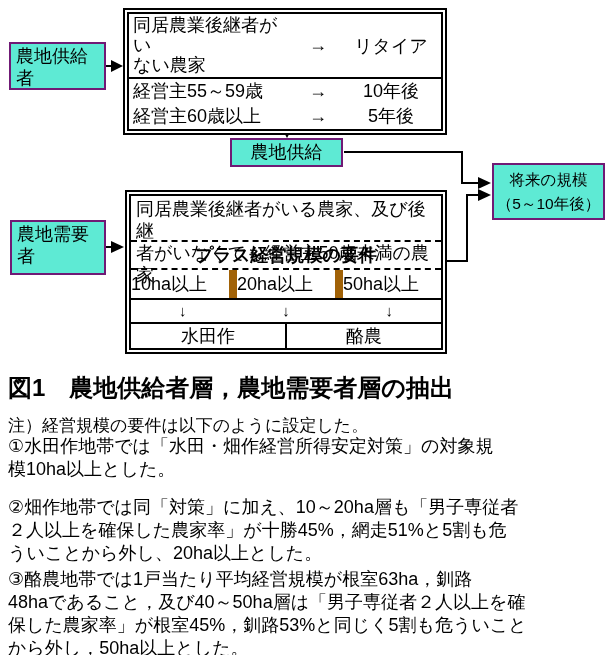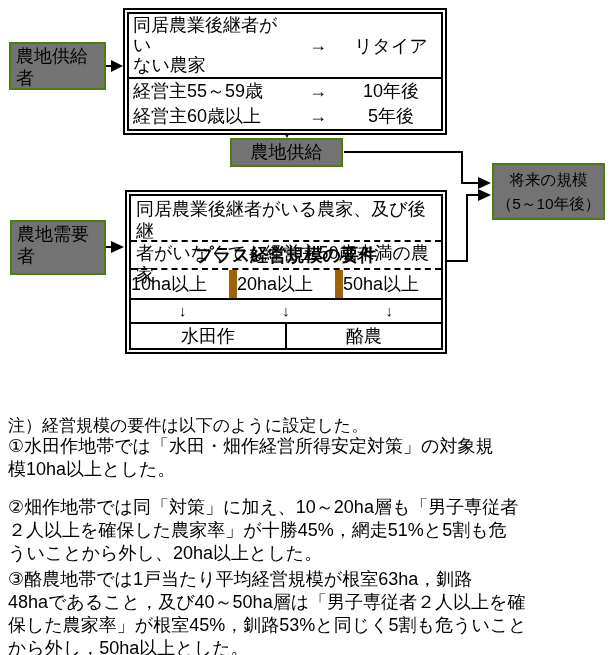--- a/index.html
+++ b/index.html
@@ -5,21 +5,21 @@
   html,body{margin:0;padding:0;background:#fff;}
   .stage{
     position:relative;width:611px;height:655px;background:#ffffff;
     font-family:"Liberation Sans","DejaVu Sans",sans-serif;color:#000;
     overflow:hidden;
   }
   .abs{position:absolute;box-sizing:border-box;}
   .prewrap{white-space:pre-line;}
 
   
-  .solidbox{border:2px solid #4d7c0f;background:#737373;}
+  .solidbox{border:2px solid #701a75;background:#5eead4;}
 
   
   .dblbox{border:6px double #000;background:#fff;}
 
   
   .rolebox{font-size:18px;line-height:22px;padding:1px 5px;}
 
   
   .srow{display:flex;align-items:center;font-size:18px;}
   .srow .cond{flex:1;padding:1px 2px 2px 4px;line-height:20px;}
@@ -120,20 +120,21 @@
       <span class="acell">↓</span>
       <span class="acell">↓</span>
       <span class="acell">↓</span>
     </div>
     <div class="dtypes">
       <span class="tcell">水田作</span>
       <span class="tcell">酪農</span>
     </div>
   </div>
 
+  <div class="abs caption" style="left:8px;top:372px;width:600px;">図1　農地供給者層，農地需要者層の抽出</div>
 
   <div class="abs note-intro" style="left:8px;top:415px;width:600px;">注）経営規模の要件は以下のように設定した。</div>
   <div class="abs note-item prewrap" style="left:8px;top:435px;">①水田作地帯では「水田・畑作経営所得安定対策」の対象規
 模10ha以上とした。</div>
   <div class="abs note-item prewrap" style="left:8px;top:496px;">②畑作地帯では同「対策」に加え、10～20ha層も「男子専従者
 ２人以上を確保した農家率」が十勝45%，網走51%と5割も危
 ういことから外し、20ha以上とした。</div>
   <div class="abs note-item prewrap" style="left:8px;top:568px;">③酪農地帯では1戸当たり平均経営規模が根室63ha，釧路
 48haであること，及び40～50ha層は「男子専従者２人以上を確
 保した農家率」が根室45%，釧路53%と同じく5割も危ういこと

